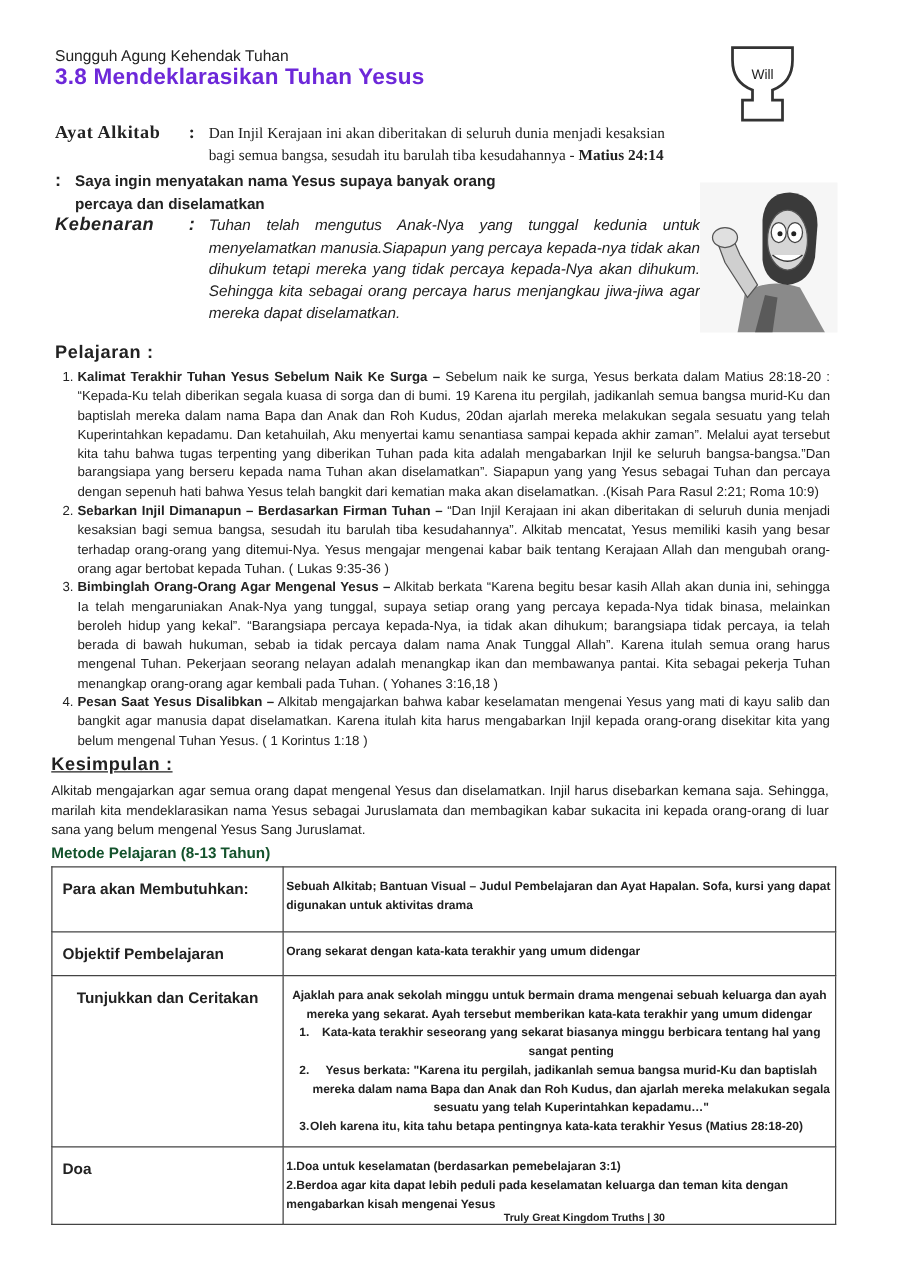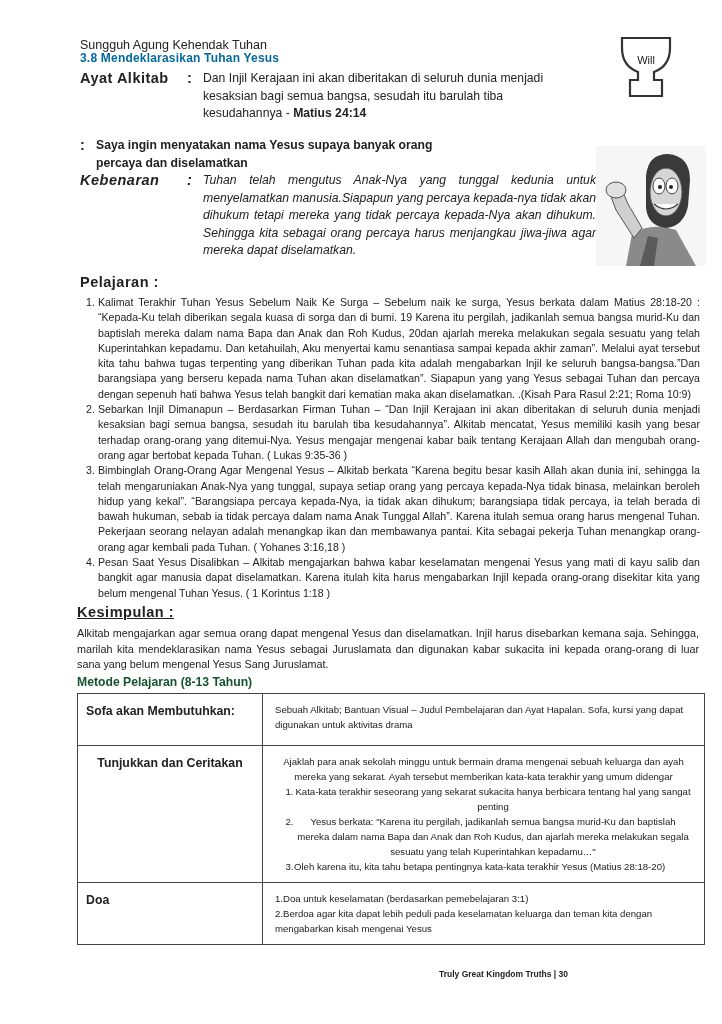--- a/index.html
+++ b/index.html
@@ -1,58 +1,58 @@
 <!DOCTYPE html>
 <html><head>
 <meta charset="utf-8">
 <style>
   * { box-sizing: border-box; margin: 0; padding: 0; }
   html, body { width: 722px; height: 1024px; background: #ffffff; overflow: hidden; }
   body { font-family: "Liberation Sans", "DejaVu Sans", sans-serif; color: #222; position: relative; }
 
-  .page { position: absolute; left: 0; top: 0; width: 584px; height: 1024px; margin-left: 36px; }
+  .page { position: absolute; left: 0; top: 0; width: 584px; height: 1024px; }
 
   .subtitle { position: absolute; left: 44px; top: 38px; font-size: 12.5px; color: #222; }
-  .title { position: absolute; left: 44px; top: 51px; font-size: 12px; font-weight: bold; color: #0369a1; letter-spacing: 0.2px; }
+  .title { position: absolute; left: 44px; top: 51px; font-size: 18px; font-weight: bold; color: #6d28d9; letter-spacing: 0.2px; }
 
   .cup { position: absolute; left: 582px; top: 36px; width: 56px; height: 62px; }
   .cup-label { position: absolute; left: 0; top: 18px; width: 56px; text-align: center; font-size: 11px; font-weight: normal; color: #222; }
 
   .row { position: absolute; left: 44px; display: flex; }
   .row .lbl { width: 107px; font-size: 14.5px; font-weight: bold; color: #222; letter-spacing: 0.5px; }
   .row .colon { width: 16px; font-size: 14.5px; font-weight: bold; text-align: left; }
   .row .val { font-size: 12.2px; line-height: 17.5px; color: #222; }
   .row .val b { font-weight: bold; }
 
-  .r-ayat { top: 70px; }
+  .r-ayat { top: 98px; font-family: Liberation Serif, serif; }
   .r-ayat .val { width: 370px; }
   .r-pern { top: 137px; }
   .r-pern .val { width: 370px; font-weight: bold; }
   .r-keb { top: 172px; font-style: italic; }
   .r-keb .val { width: 393px; text-align: justify; }
 
   .jesus { position: absolute; left: 560px; top: 146px; width: 110px; height: 120px; background: #f6f6f6; }
 
   .ref { position: absolute; left: 44px; top: 260px; font-size: 12.3px; font-weight: bold; color: #222; }
   .h-pel { position: absolute; left: 44px; top: 274px; font-size: 14.5px; font-weight: bold; letter-spacing: 0.5px; }
 
   .lessons { position: absolute; left: 50px; top: 295px; width: 614px; list-style: none; }
   .lessons li { display: flex; font-size: 10.6px; line-height: 15.3px; color: #222; text-align: justify; }
   .lessons li .num { width: 12px; flex: none; }
   .lessons li .txt { flex: 1; }
-  .lessons li b { font-weight: normal; }
+  .lessons li b { font-weight: bold; }
 
   .h-kes { position: absolute; left: 41px; top: 604px; font-size: 14.5px; font-weight: bold; letter-spacing: 0.5px; text-decoration: underline; }
   .kes-text { position: absolute; left: 41px; top: 626px; width: 622px; font-size: 10.8px; line-height: 15.5px; text-align: justify; color: #222; }
   .h-met { position: absolute; left: 41px; top: 675px; font-size: 12.2px; font-weight: bold; color: #14532d; }
 
   table.method { position: absolute; left: 41px; top: 693px; width: 628px; border-collapse: collapse; }
   table.method td { border: 1.5px solid #444; vertical-align: top; }
   table.method td.k { width: 185px; padding: 10px 8px; font-size: 12.3px; font-weight: bold; color: #222; }
-  table.method td.v { padding: 8px 12px; font-size: 9.6px; line-height: 15px; color: #222; }
+  table.method td.v { padding: 8px 2px; font-size: 9.6px; line-height: 15px; color: #222; font-weight: bold; }
   tr.r1 td { height: 52px; }
   tr.r2 td { height: 33px; }
   tr.r3 td { height: 123px; text-align: center; }
   tr.r4 td { height: 57px; }
   .sub-list { list-style: none; padding-left: 10px; }
   .sub-list li { display: flex; }
   .sub-list li .n { width: 9px; flex: none; }
 
   .footer { position: absolute; right: 52px; top: 969px; font-size: 8.5px; font-weight: bold; color: #222; }
 </style>
@@ -119,38 +119,42 @@
       <span class="num">3.</span>
       <span class="txt"><b>Bimbinglah Orang-Orang Agar Mengenal Yesus –</b><span> Alkitab berkata “Karena begitu besar kasih Allah akan dunia ini, sehingga Ia telah mengaruniakan Anak-Nya yang tunggal, supaya setiap orang yang percaya kepada-Nya tidak binasa, melainkan beroleh hidup yang kekal”. “Barangsiapa percaya kepada-Nya, ia tidak akan dihukum; barangsiapa tidak percaya, ia telah berada di bawah hukuman, sebab ia tidak percaya dalam nama Anak Tunggal Allah”. Karena itulah semua orang harus mengenal Tuhan. Pekerjaan seorang nelayan adalah menangkap ikan dan membawanya pantai. Kita sebagai pekerja Tuhan menangkap orang-orang agar kembali pada Tuhan. ( Yohanes 3:16,18 )</span></span>
     </li>
     <li>
       <span class="num">4.</span>
       <span class="txt"><b>Pesan Saat Yesus Disalibkan –</b><span> Alkitab mengajarkan bahwa kabar keselamatan mengenai Yesus yang mati di kayu salib dan bangkit agar manusia dapat diselamatkan. Karena itulah kita harus mengabarkan Injil kepada orang-orang disekitar kita yang belum mengenal Tuhan Yesus. ( 1 Korintus 1:18 )</span></span>
     </li>
   </ol>
 
   <div class="h-kes">Kesimpulan :</div>
-  <div class="kes-text">Alkitab mengajarkan agar semua orang dapat mengenal Yesus dan diselamatkan. Injil harus disebarkan kemana saja. Sehingga, marilah kita mendeklarasikan nama Yesus sebagai Juruslamata dan digunakan kabar sukacita ini kepada orang-orang di luar sana yang belum mengenal Yesus Sang Juruslamat.</div>
+  <div class="kes-text">Alkitab mengajarkan agar semua orang dapat mengenal Yesus dan diselamatkan. Injil harus disebarkan kemana saja. Sehingga, marilah kita mendeklarasikan nama Yesus sebagai Juruslamata dan membagikan kabar sukacita ini kepada orang-orang di luar sana yang belum mengenal Yesus Sang Juruslamat.</div>
 
   <div class="h-met">Metode Pelajaran (8-13 Tahun)</div>
 
   <table class="method">
     <tbody>
         <tr class="r1">
-      <td class="k">Sofa akan Membutuhkan:</td>
+      <td class="k">Para akan Membutuhkan:</td>
       <td class="v">Sebuah Alkitab; Bantuan Visual – Judul Pembelajaran dan Ayat Hapalan. Sofa, kursi yang dapat digunakan untuk aktivitas drama</td>
+    </tr>
+    <tr class="r2">
+      <td class="k">Objektif Pembelajaran</td>
+      <td class="v">Orang sekarat dengan kata-kata terakhir yang umum didengar</td>
     </tr>
     <tr class="r3">
       <td class="k">Tunjukkan dan Ceritakan</td>
       <td class="v">
         <div>Ajaklah para anak sekolah minggu untuk bermain drama mengenai sebuah keluarga dan ayah mereka yang sekarat. Ayah tersebut memberikan kata-kata terakhir yang umum didengar</div>
         <ul class="sub-list">
           <li>
                 <span class="n">1.</span>
-                <span>Kata-kata terakhir seseorang yang sekarat sukacita hanya berbicara tentang hal yang sangat penting</span>
+                <span>Kata-kata terakhir seseorang yang sekarat biasanya minggu berbicara tentang hal yang sangat penting</span>
               </li>
           <li>
                 <span class="n">2.</span>
                 <span>Yesus berkata: "Karena itu pergilah, jadikanlah semua bangsa murid-Ku dan baptislah mereka dalam nama Bapa dan Anak dan Roh Kudus, dan ajarlah mereka melakukan segala sesuatu yang telah Kuperintahkan kepadamu…"</span>
               </li>
           <li>
                 <span class="n">3.</span>
                 <span>Oleh karena itu, kita tahu betapa pentingnya kata-kata terakhir Yesus (Matius 28:18-20)</span>
               </li>
         </ul>

